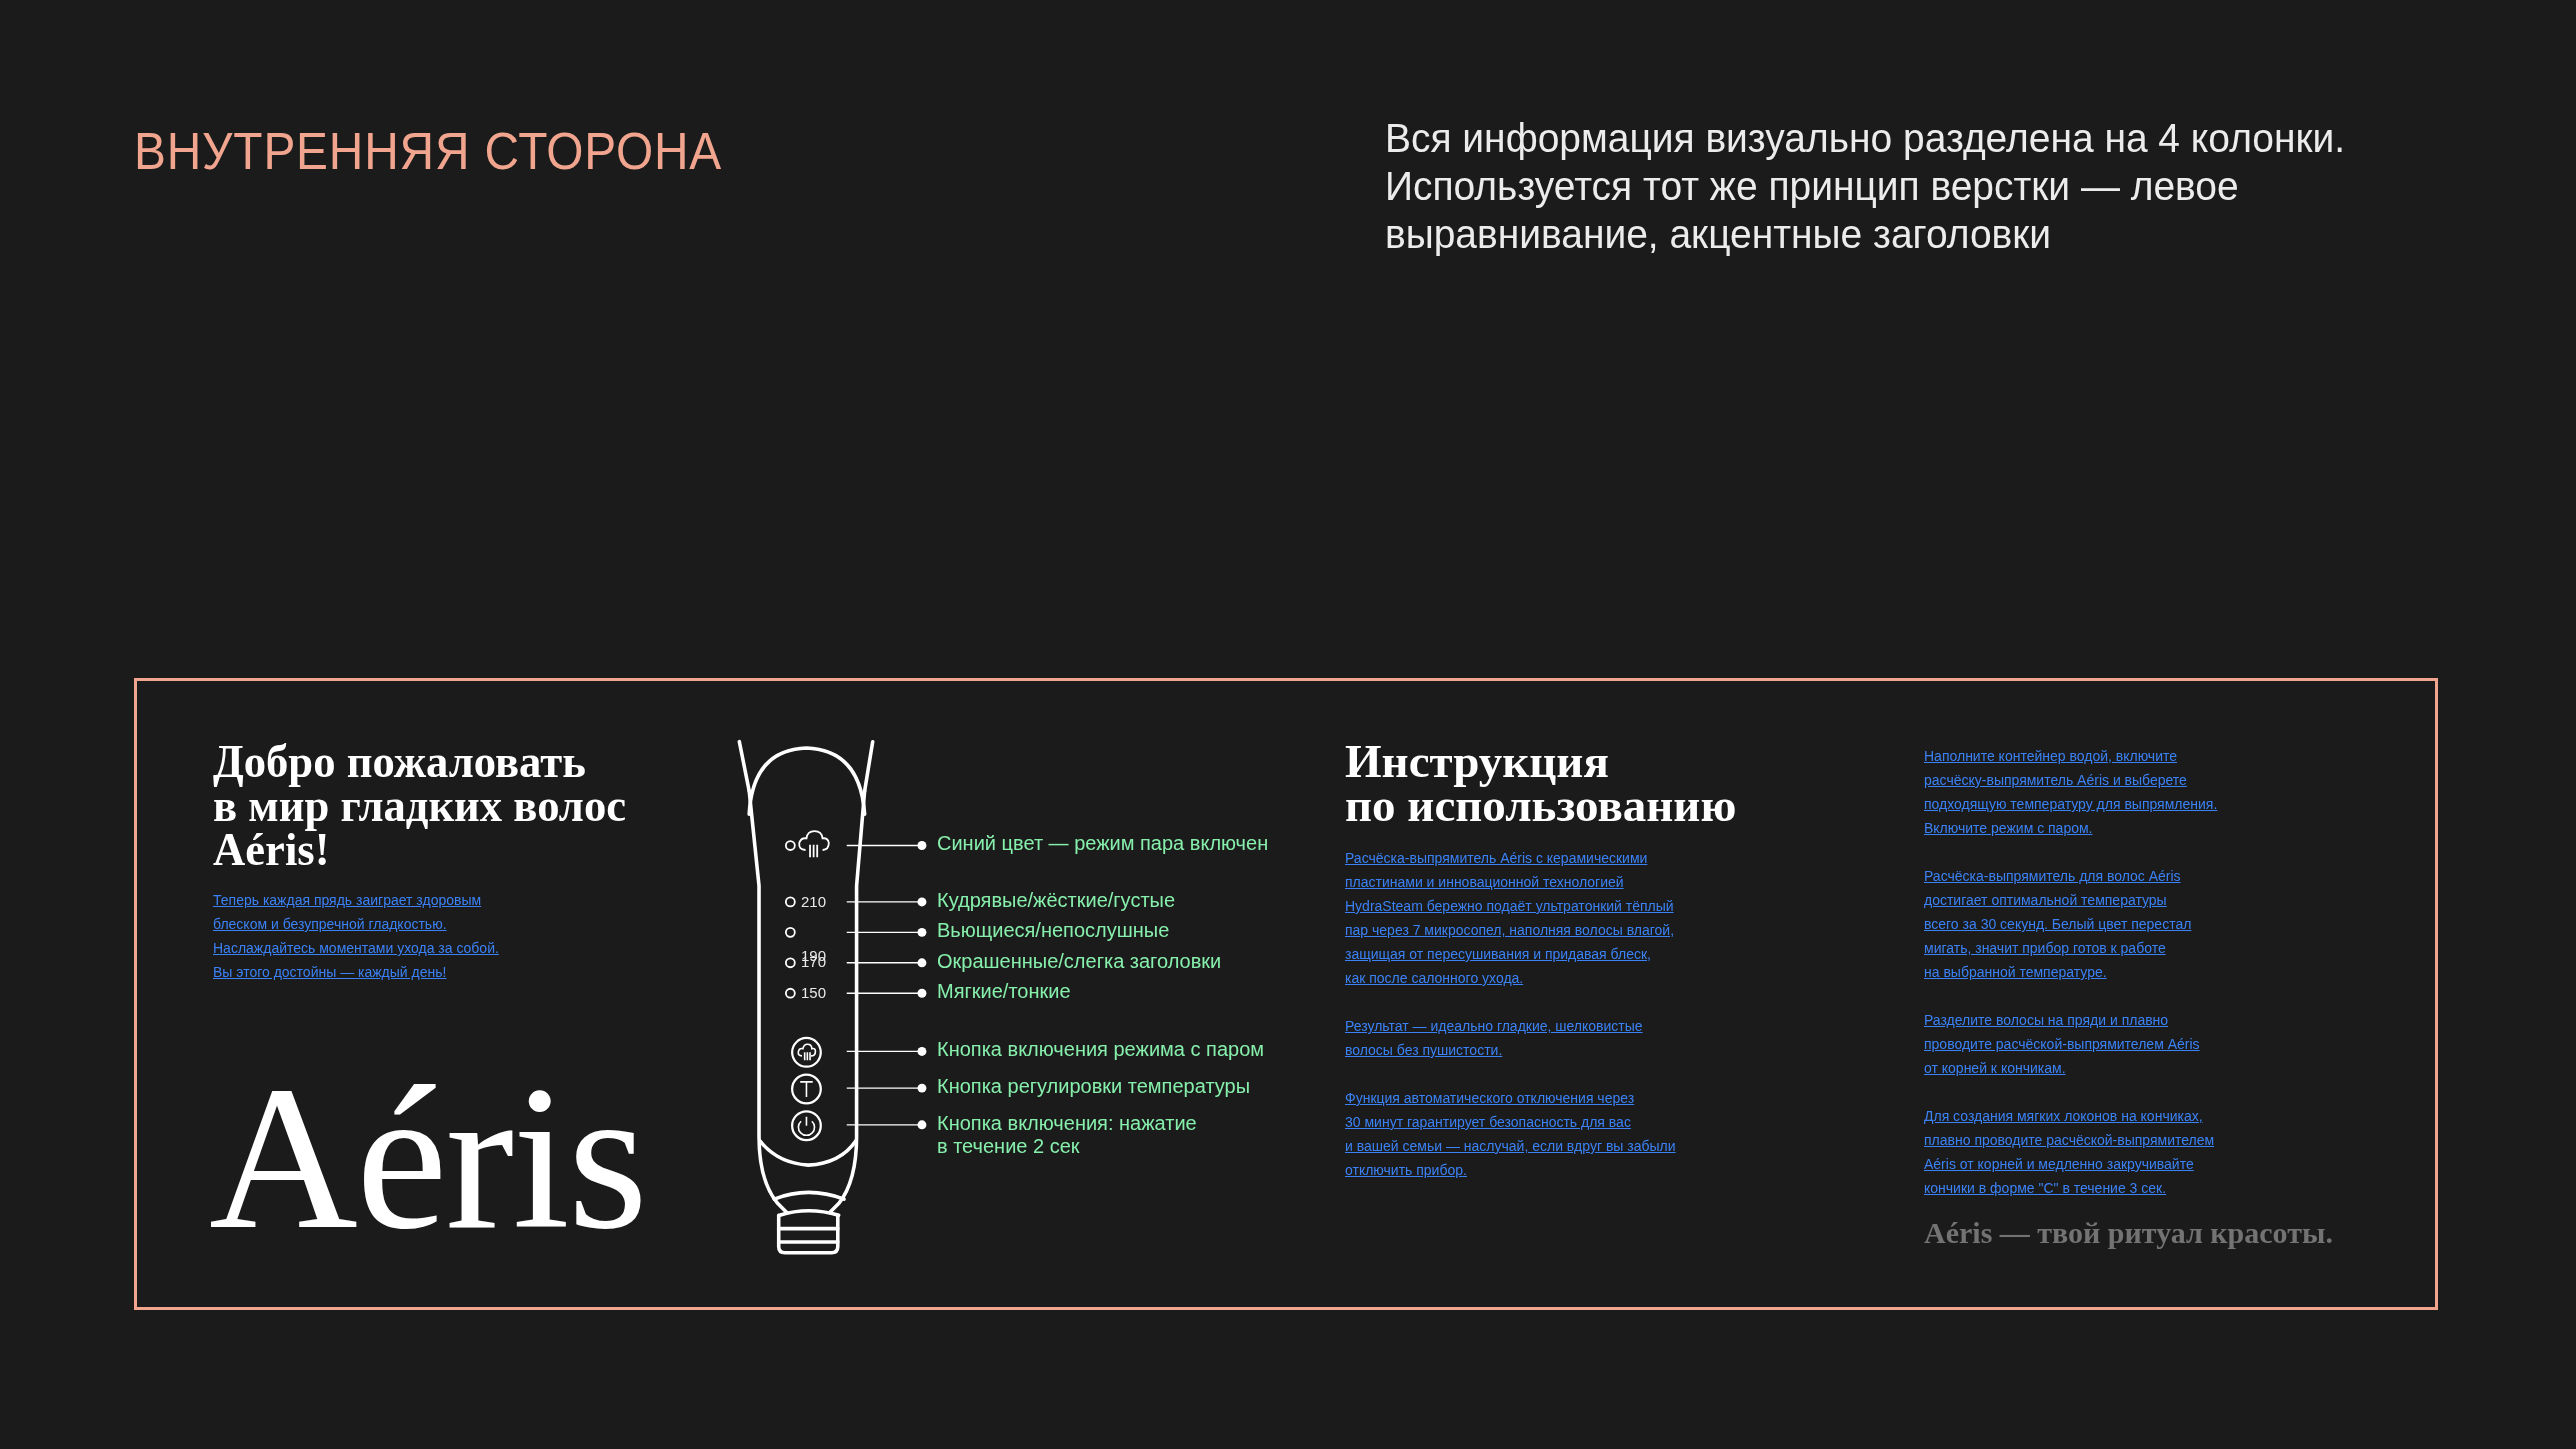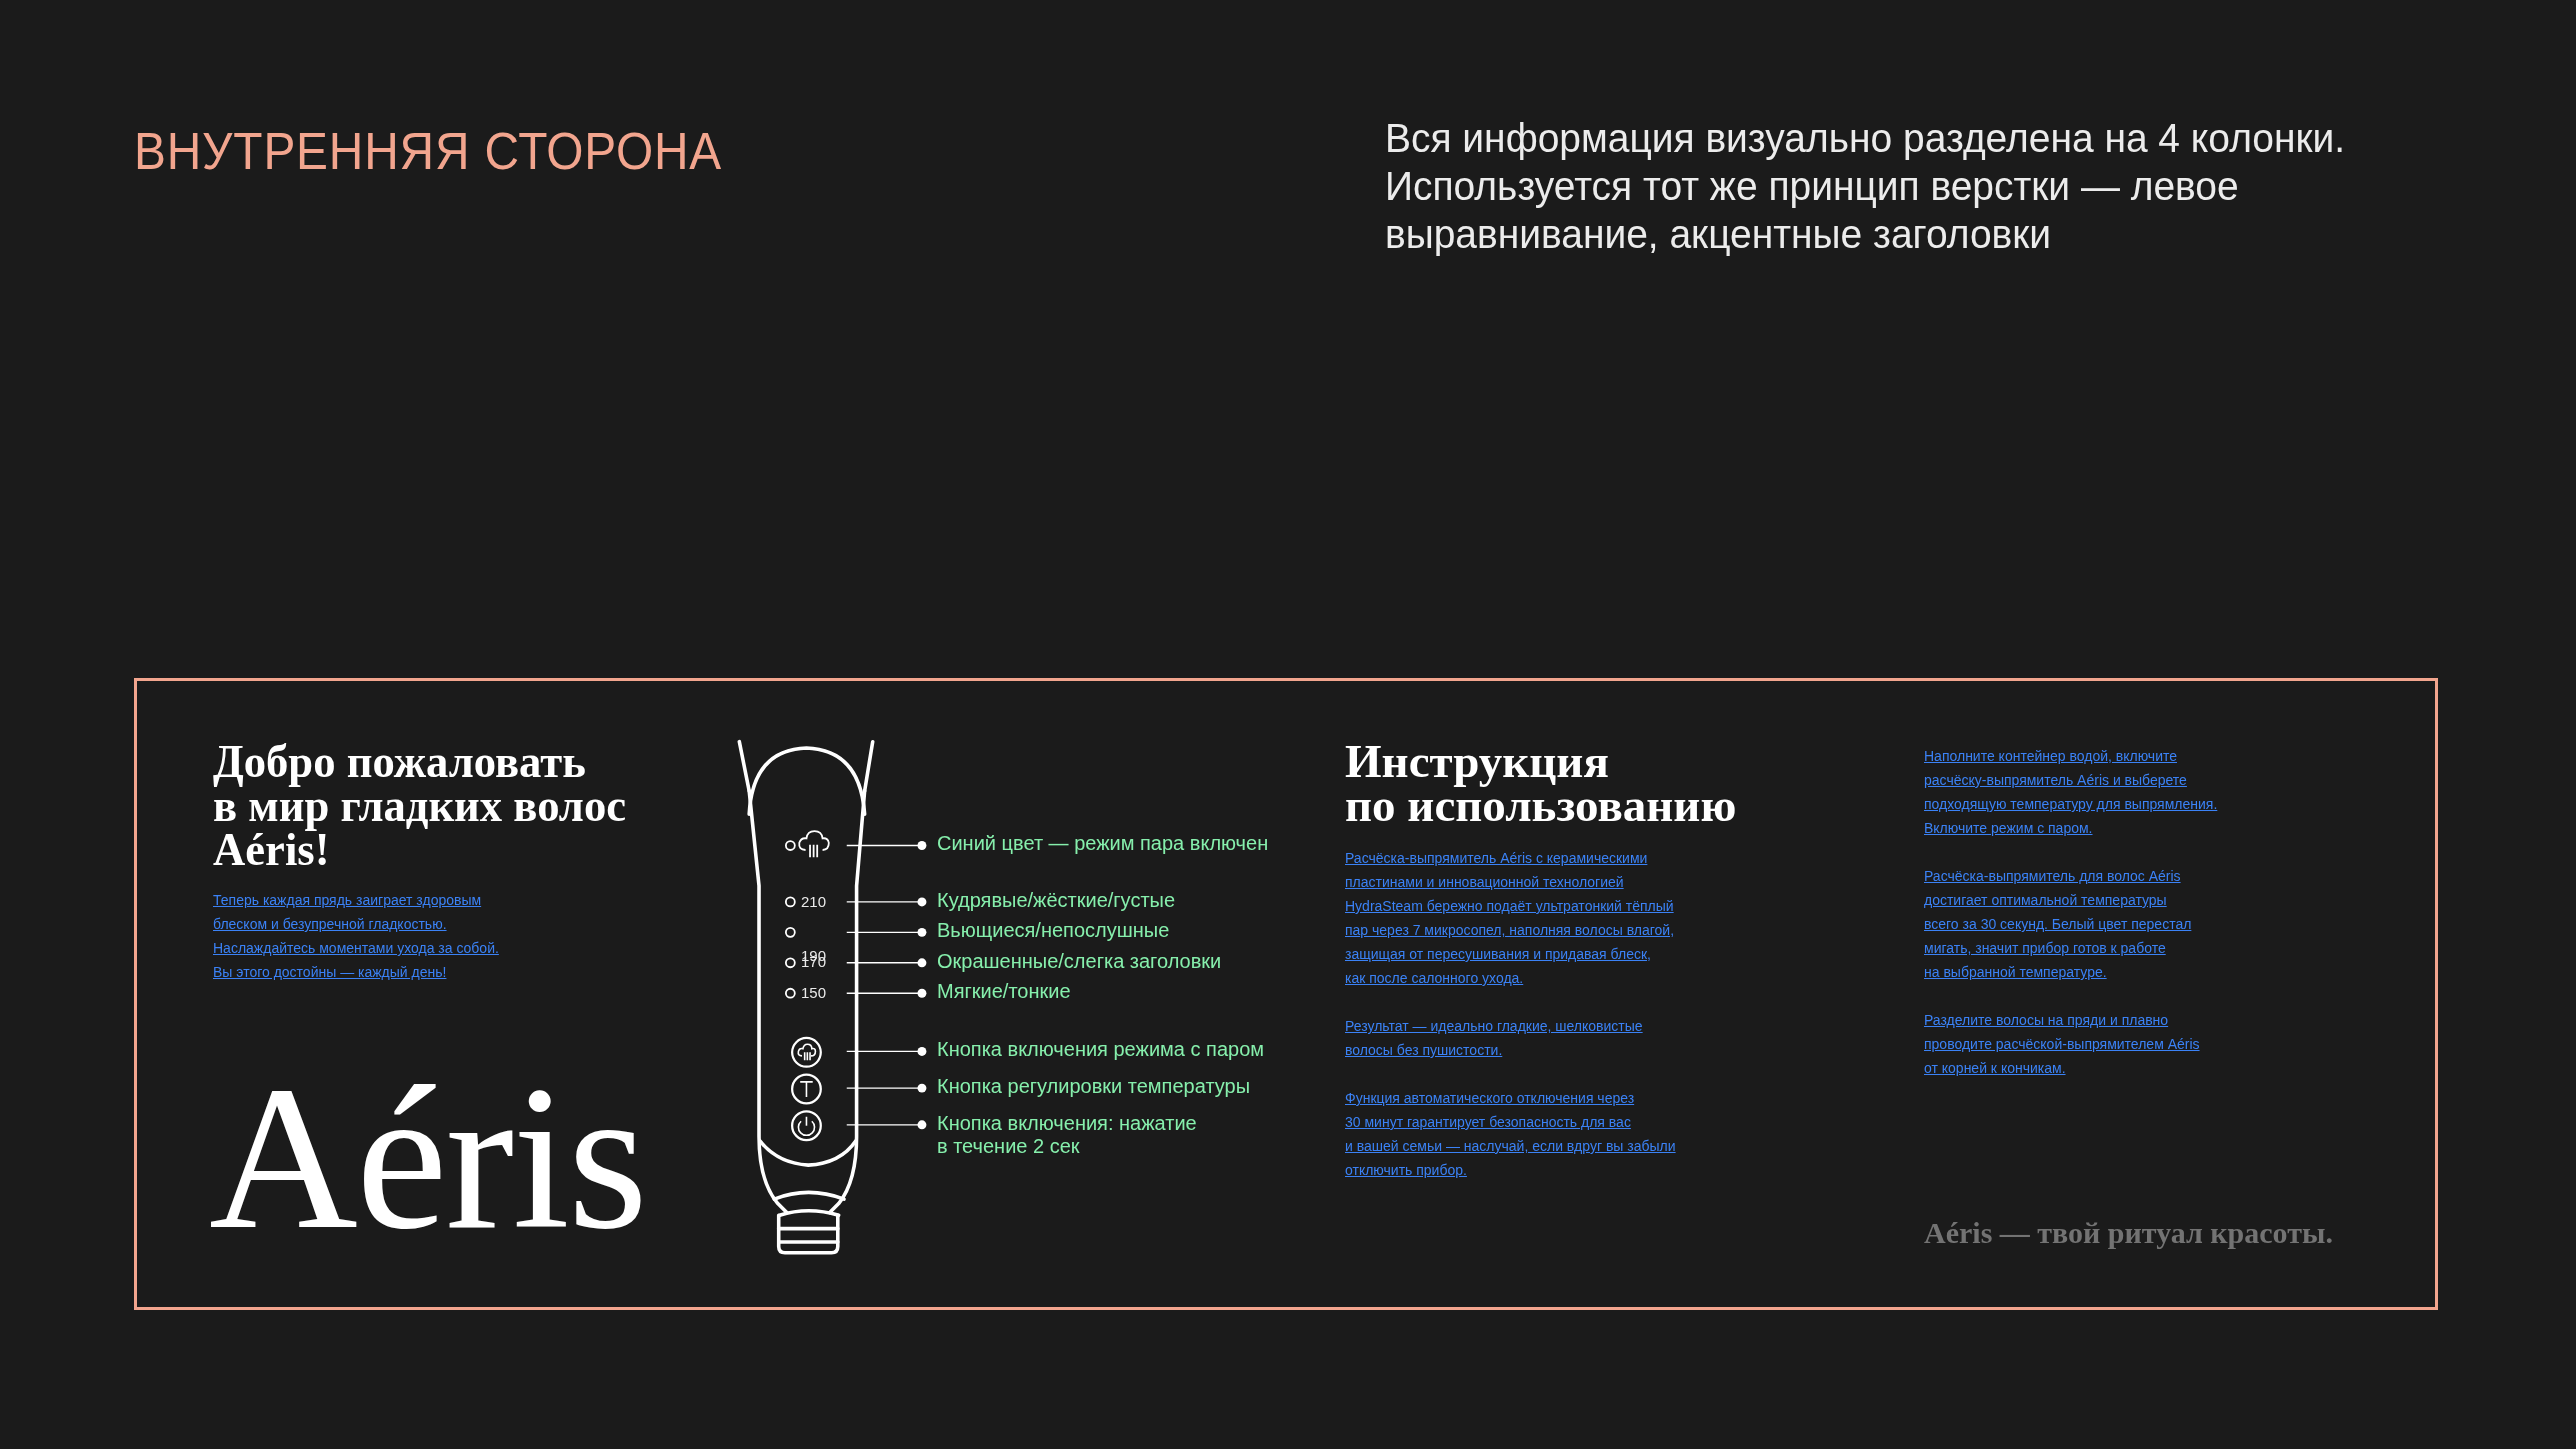--- a/index.html
+++ b/index.html
@@ -171,15 +171,21 @@
     <div>достигает оптимальной температуры</div>
     <div>всего за 30 секунд. Белый цвет перестал</div>
     <div>мигать, значит прибор готов к работе</div>
     <div>на выбранной температуре.</div>
   </div>
   <div class="para">
     <div>Разделите волосы на пряди и плавно</div>
     <div>проводите расчёской-выпрямителем Aéris</div>
     <div>от корней к кончикам.</div>
   </div>
+  <div class="para">
+    <div>Для создания мягких локонов на кончиках,</div>
+    <div>плавно проводите расчёской-выпрямителем</div>
+    <div>Aéris от корней и медленно закручивайте</div>
+    <div>кончики в форме "С" в течение 3 сек.</div>
+  </div>
 </div>
 <div class="slogan">Aéris — твой ритуал красоты.</div>
 
 
 </body></html>

